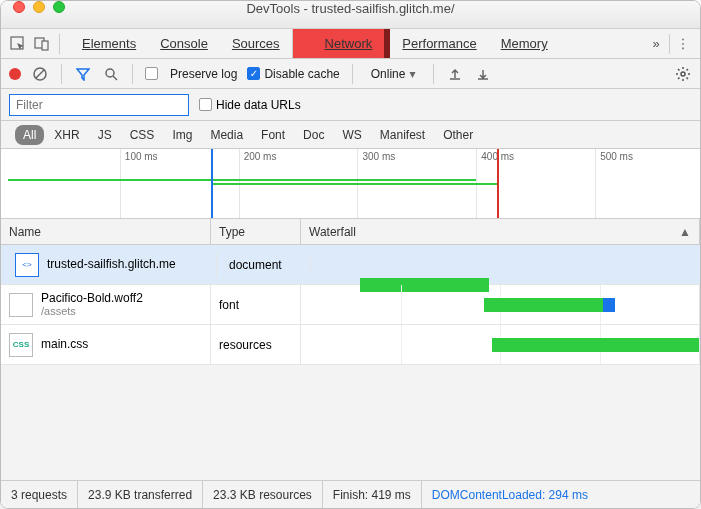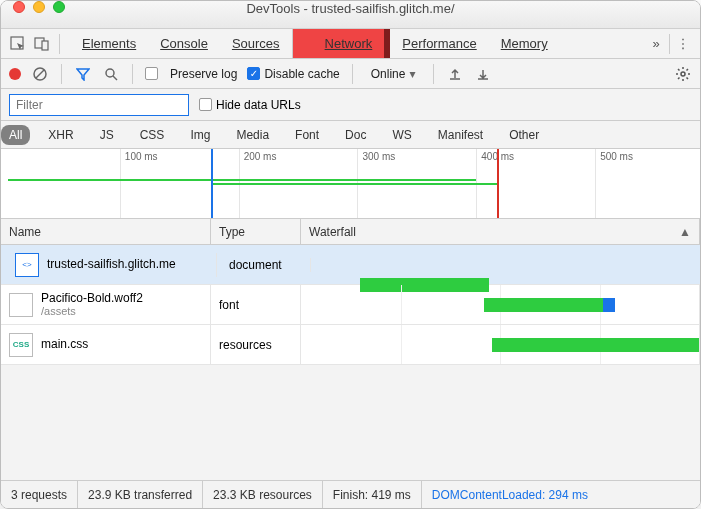--- a/index.html
+++ b/index.html
@@ -19,21 +19,21 @@
 .tab.active { background:#ef4444; border-left:1px solid #ccc; border-right:6px solid #7f1d1d;padding-left:32px; }
 .tb-right { margin-left:auto; display:flex; align-items:center; gap:2px; padding-right:8px; }
 .toolbar { height:30px; border-bottom:1px solid #ccc; display:flex; align-items:center; gap:10px; padding:0 8px; font-size:12px; color:#222; background:#f3f3f3; }
 .dot-red{width:12px;height:12px;border-radius:50%;background:#e53935}
 .cb{width:13px;height:13px;border:1px solid #999;border-radius:2px;display:inline-flex;align-items:center;justify-content:center;background:#fff}
 .cb.checked{background:#1a73e8;border-color:#1a73e8;color:#fff;font-size:10px}
 .sel{display:flex;align-items:center;gap:4px;padding:2px 6px;border:0;text-align:right;}
 .gear{margin-left:auto}
 .filterbar{height:32px;border-bottom:1px solid #ccc;display:flex;align-items:center;gap:10px;padding:4px 8px;font-size:12px;background:#f3f3f3}
 .filter-input{width:180px;height:22px;border:1px solid #1a73e8;padding:0 6px;font-size:12px;color:#888;outline:none}
-.typebar{height:28px;border-bottom:1px solid #ccc;display:flex;align-items:center;gap:10px;padding:0 0;font-size:12px;background:#f3f3f3}
+.typebar{height:28px;border-bottom:1px solid #ccc;display:flex;align-items:center;gap:2px;padding:0 14px;font-size:12px;background:#f3f3f3}
 .pill{padding:3px 8px;border-radius:8px;cursor:pointer;color:#333}
 .pill.active{background:#808080;color:#fff}
 .overview{height:70px;border-bottom:1px solid #ccc;background:#fff;position:relative;font-size:10px;color:#666}
 .ov-tick{position:absolute;top:0;height:100%;border-left:1px solid #e5e5e5;padding-left:4px;padding-top:2px}
 .ov-line{position:absolute;top:30px;height:2px}
 .ov-vert{position:absolute;top:0;bottom:0;width:2px}
 .headers{height:26px;border-bottom:1px solid #ccc;display:flex;font-size:12px;color:#333;background:#f3f3f3}
 .hcell{border-right:1px solid #ccc;display:flex;align-items:center;padding:0 8px}
 .hcell.name{width:210px}.hcell.type{width:90px}.hcell.wf{flex:1;justify-content:space-between}
 .rows{background:#fff}

